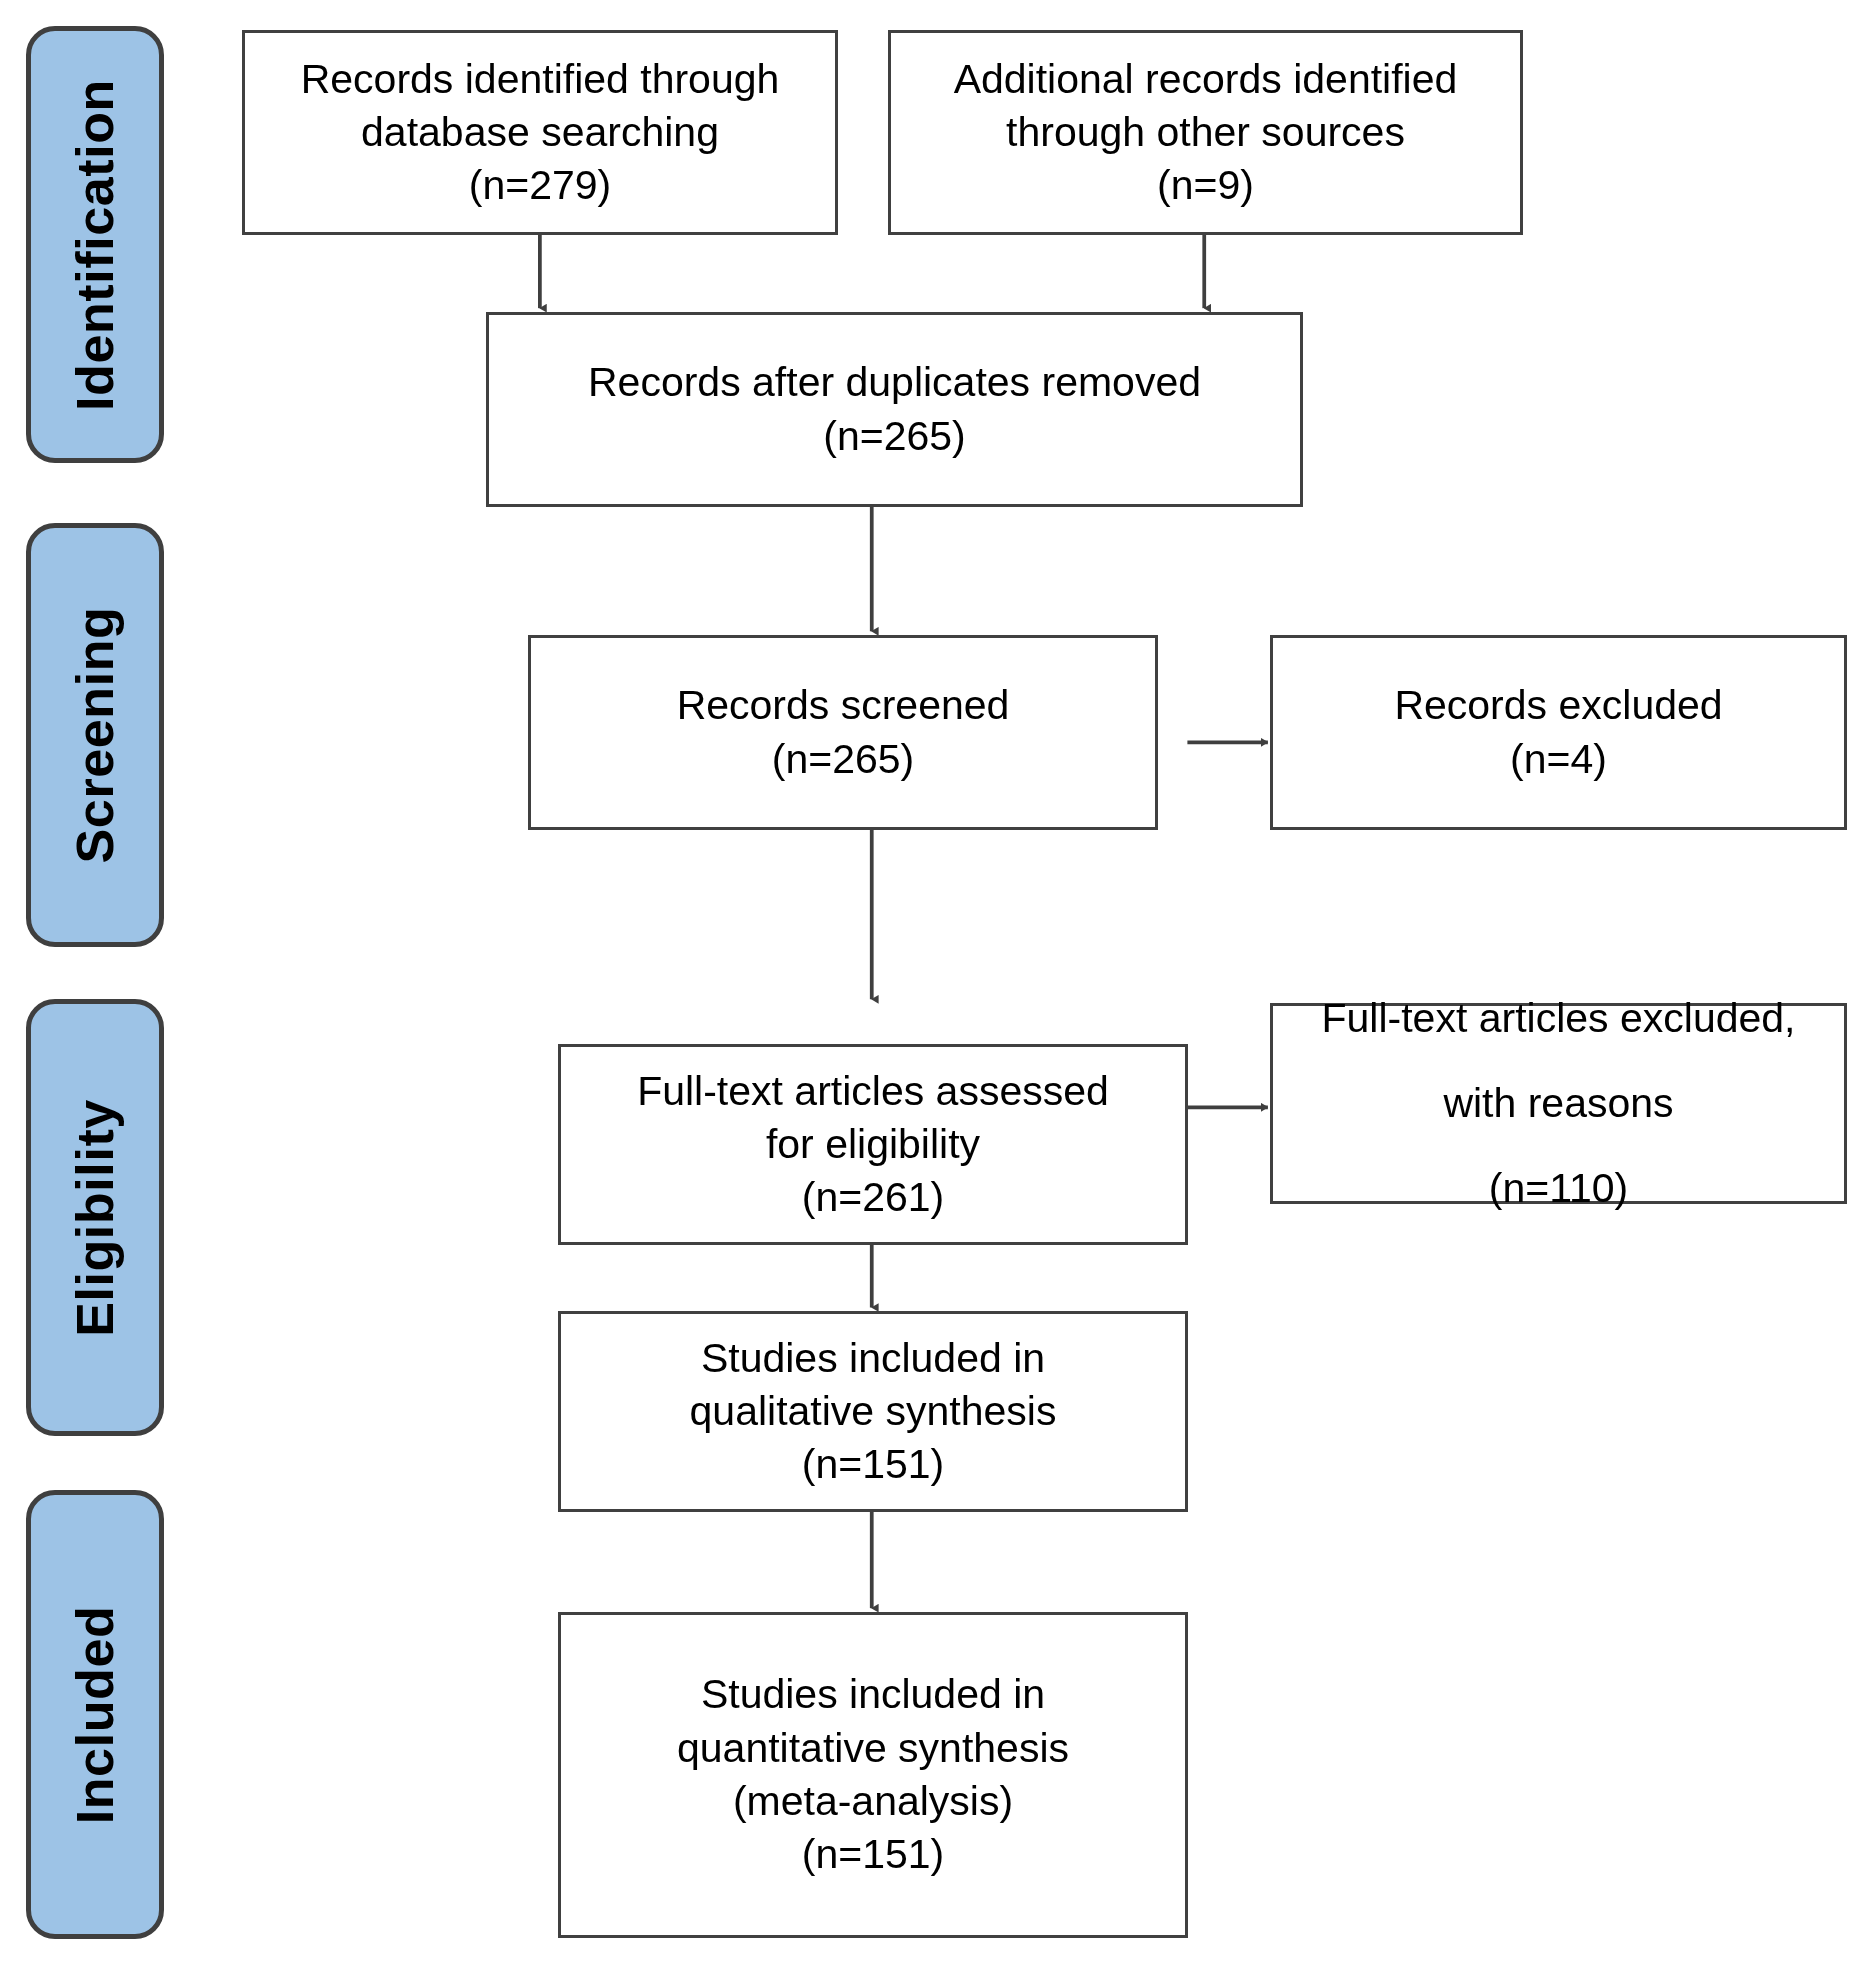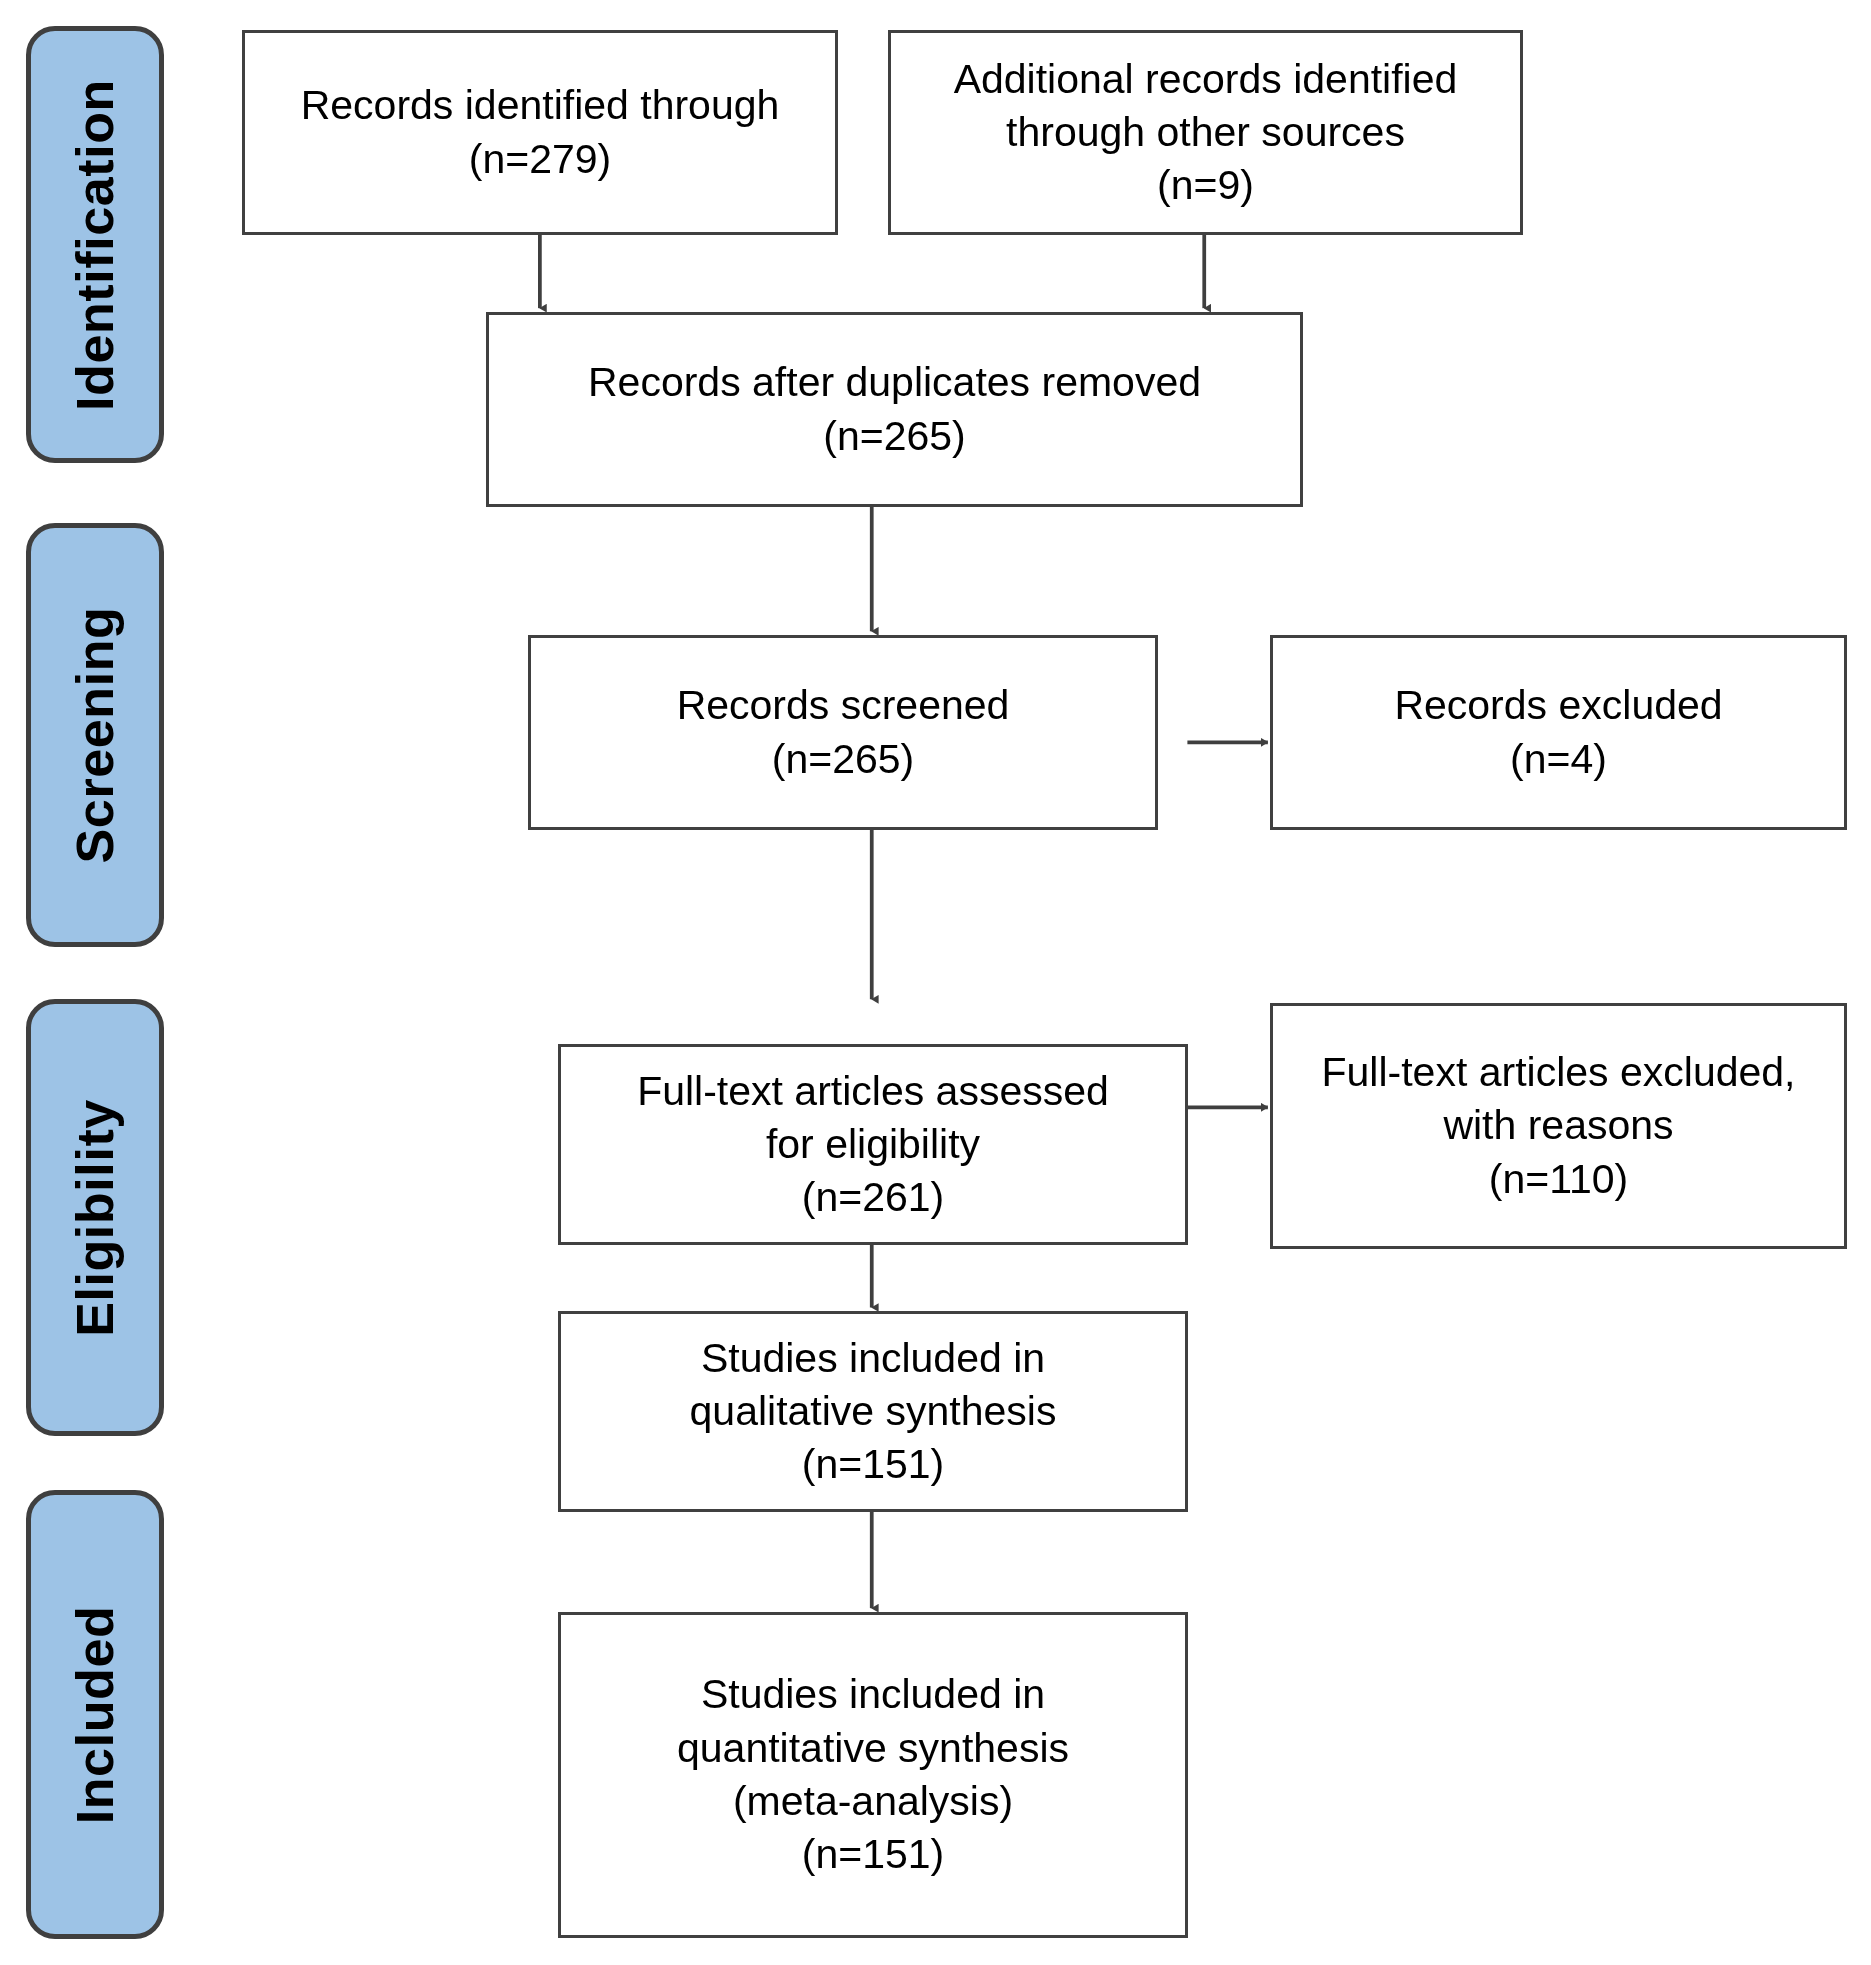--- a/index.html
+++ b/index.html
@@ -113,20 +113,21 @@
   <div class="stage-pill" style="left:26px; top:999px; width:138px; height:437px;">
     <span class="stage-pill-label">Eligibility</span>
   </div>
 
   <div class="stage-pill" style="left:26px; top:1490px; width:138px; height:449px;">
     <span class="stage-pill-label">Included</span>
   </div>
 
   <div class="flow-box" style="left:242px; top:30px; width:596px; height:205px;">
     <div class="flow-box-line">Records identified through</div>
+    <div class="flow-box-line">database searching</div>
     <div class="flow-box-line">(n=279)</div>
   </div>
 
   <div class="flow-box" style="left:888px; top:30px; width:635px; height:205px;">
     <div class="flow-box-line">Additional records identified</div>
     <div class="flow-box-line">through other sources</div>
     <div class="flow-box-line">(n=9)</div>
   </div>
 
   <div class="flow-box" style="left:486px; top:312px; width:817px; height:195px;">
@@ -143,21 +144,21 @@
     <div class="flow-box-line">Records excluded</div>
     <div class="flow-box-line">(n=4)</div>
   </div>
 
   <div class="flow-box" style="left:558px; top:1044px; width:630px; height:201px;">
     <div class="flow-box-line">Full-text articles assessed</div>
     <div class="flow-box-line">for eligibility</div>
     <div class="flow-box-line">(n=261)</div>
   </div>
 
-  <div class="flow-box" style="left:1270px; top:1003px; width:577px; height:246px;">
+  <div class="flow-box" style="left:1270px; top:1003px; width:577px; height:201px;gap:32px;">
     <div class="flow-box-line">Full-text articles excluded,</div>
     <div class="flow-box-line">with reasons</div>
     <div class="flow-box-line">(n=110)</div>
   </div>
 
   <div class="flow-box" style="left:558px; top:1311px; width:630px; height:201px;">
     <div class="flow-box-line">Studies included in</div>
     <div class="flow-box-line">qualitative synthesis</div>
     <div class="flow-box-line">(n=151)</div>
   </div>

